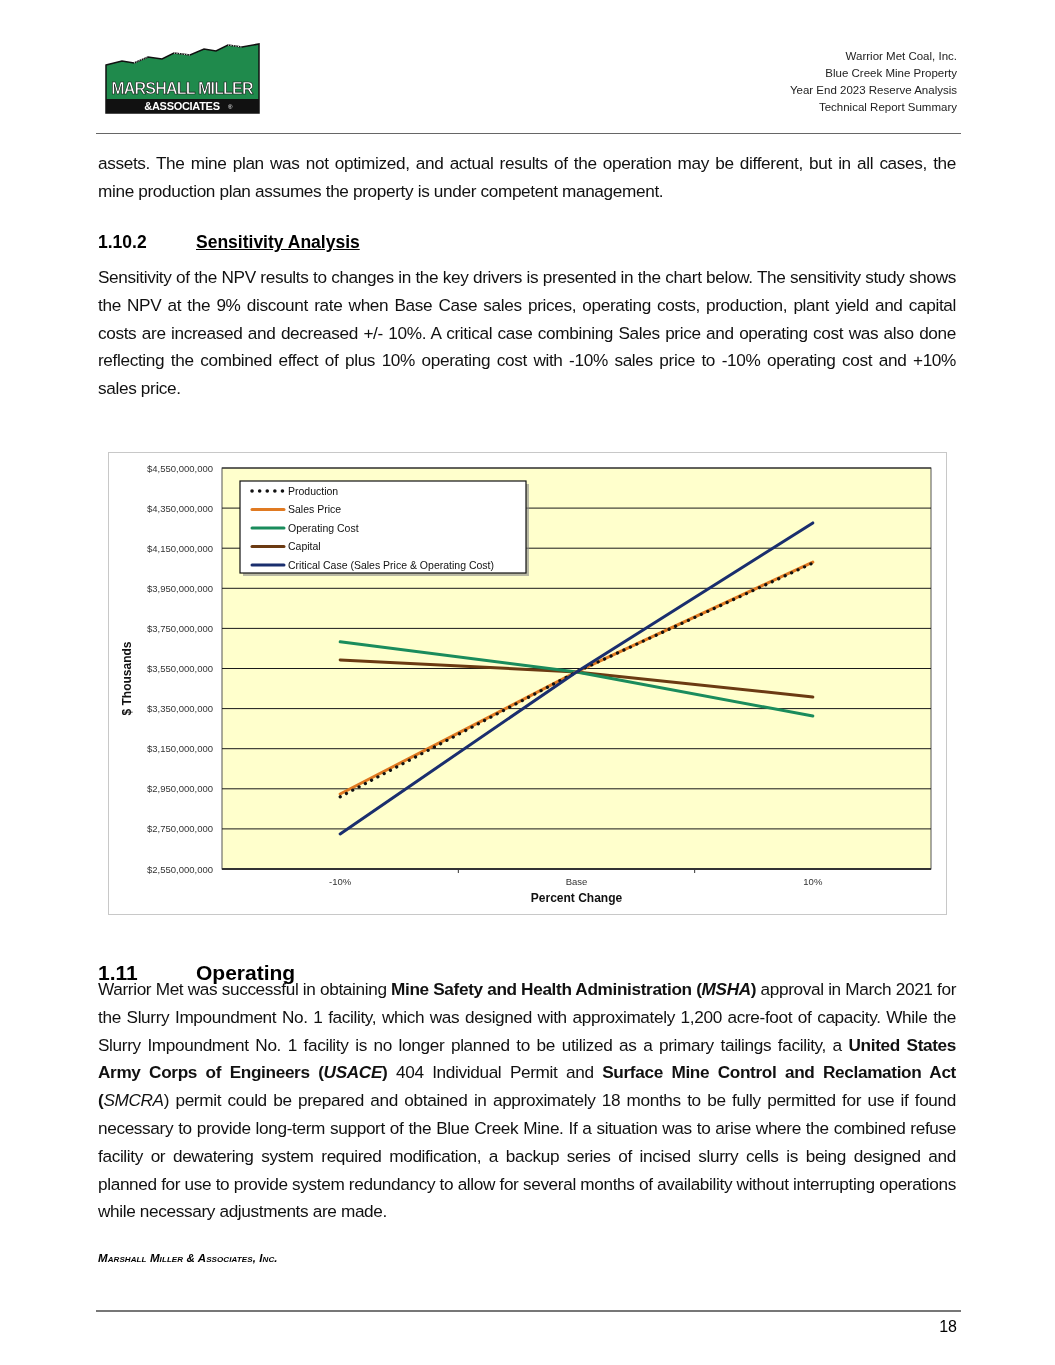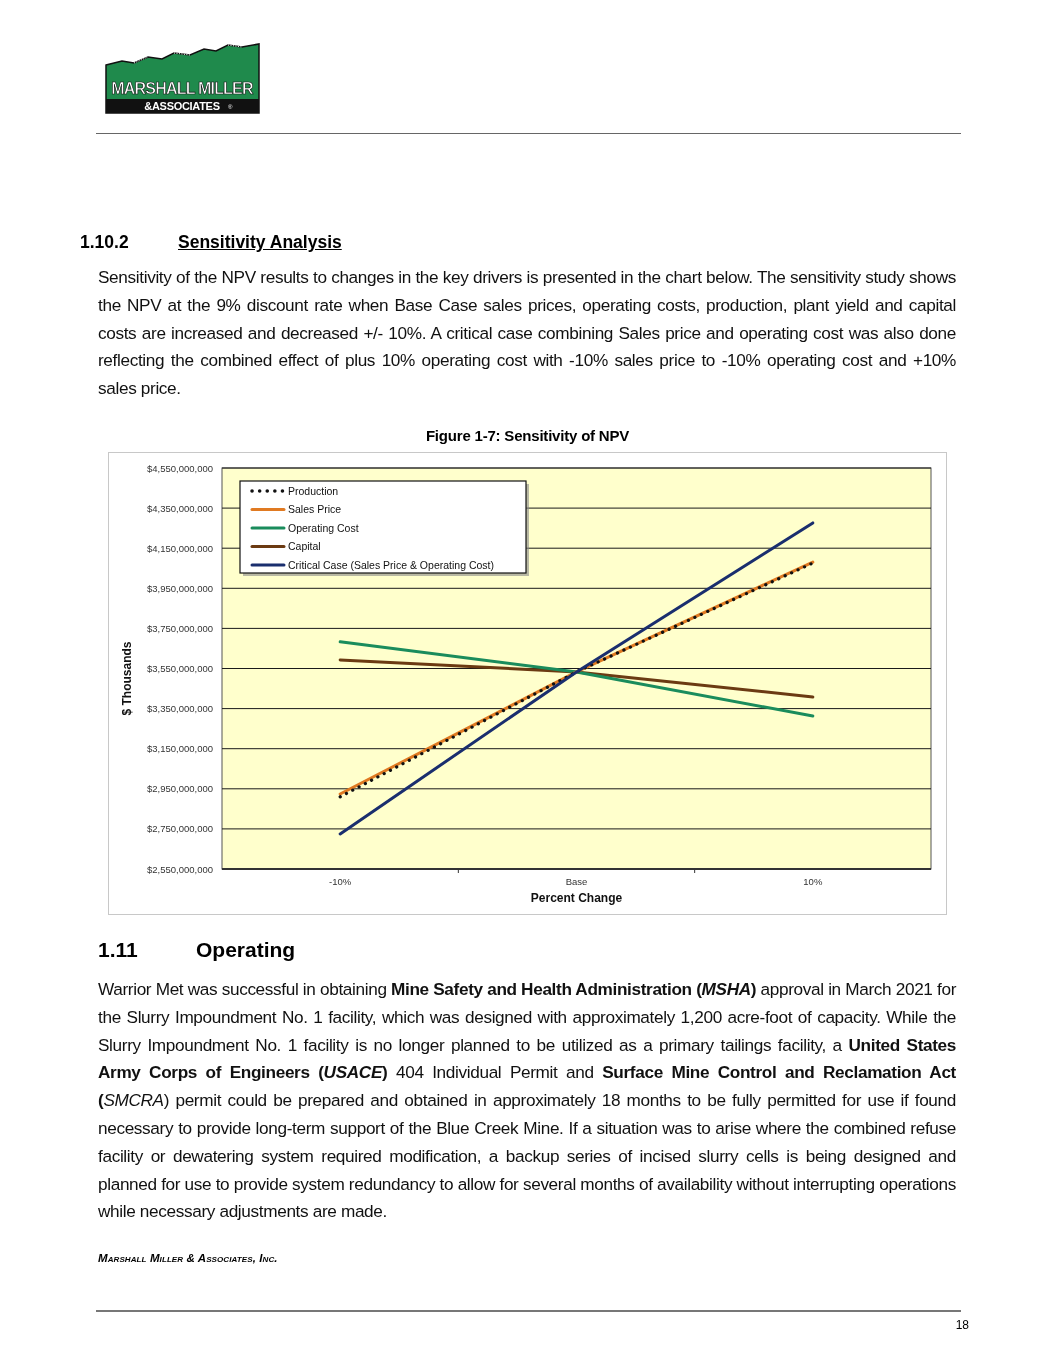--- a/index.html
+++ b/index.html
@@ -2,56 +2,62 @@
 <html><head>
 <meta charset="utf-8">
 <style>
   html, body { margin: 0; padding: 0; background: #ffffff; }
   body { width: 1055px; height: 1365px; position: relative; font-family: "Liberation Sans", sans-serif; color: #000; overflow: hidden; }
   .page { position: absolute; left: 0; top: 0; width: 1055px; height: 1365px; }
   .logo { position: absolute; left: 104px; top: 43px; width: 157px; height: 72px; }
   .header-right { position: absolute; right: 98px; top: 48px; text-align: right; font-family: "Liberation Sans", sans-serif; font-size: 11.5px; line-height: 17px; color: #222; }
   .header-rule { position: absolute; left: 96px; top: 133px; width: 865px; height: 1px; background: #666; }
   .body-text { position: absolute; left: 98px; width: 858px; font-family: "Liberation Sans", sans-serif; font-size: 17.2px; line-height: 27.8px; text-align: justify; color: #111; letter-spacing: -0.35px; }
-  .h3 { position: absolute; left: 80px; font-size: 17.5px; font-weight: bold; }
+  .h3 { position: absolute; left: 98px; font-size: 17.5px; font-weight: bold; }
   .h3 .num { display: inline-block; width: 98px; }
   .h3 .title { text-decoration: underline; }
   .h2 { position: absolute; left: 98px; font-size: 21px; font-weight: bold; }
-  .h2 .num { display: inline-block; width: 98px; }
+  .h2 .num { display: inline-block; width: 98px; margin-top: 23px; }
   .fig-caption { position: absolute; left: 0; width: 1055px; text-align: center; top: 427px; font-size: 15px; font-weight: bold; letter-spacing: -0.2px; }
   .chart-frame { position: absolute; left: 108px; top: 452px; width: 837px; height: 461px; border: 1px solid #c8c8c8; background: #fff; }
   .footer-rule { position: absolute; left: 96px; top: 1310px; width: 865px; height: 2px; background: #777; }
   .footer-left { position: absolute; left: 98px; top: 1252px; font-size: 11.5px; font-weight: bold; font-style: italic; font-variant: small-caps; letter-spacing: 0.1px; }
-  .footer-right { position: absolute; right: 86px; top: 1318px; font-size: 12px; }
+  .footer-right { position: absolute; right: 98px; top: 1318px; font-size: 16px; }
 </style>
 </head>
 <body>
 
 <div class="page">
 
   <svg class="logo" viewBox="0 0 157 72">
     <rect x="0" y="0" width="157" height="72" fill="#fff"></rect>
     <path d="M2,22 L18,18 L30,20 L44,14 L58,16 L70,10 L86,12 L100,6 L112,8 L124,2 L138,4 L155,1 L155,70 L2,70 Z" fill="#1f8a4c" stroke="#111" stroke-width="1.5"></path>
     <path d="M30,20 L44,14 M70,10 L86,12 M124,2 L138,4" stroke="#fff" stroke-width="1" stroke-dasharray="1 1.5"></path>
     <rect x="2" y="56" width="153" height="14" fill="#111"></rect>
     <text x="78" y="51" text-anchor="middle" font-family="Liberation Sans, sans-serif" font-weight="bold" font-size="16" fill="#fff" stroke="#111" stroke-width="0.6" letter-spacing="-0.8">MARSHALL MILLER</text>
     <text x="78" y="67" text-anchor="middle" font-family="Liberation Sans, sans-serif" font-weight="bold" font-size="11" fill="#fff" letter-spacing="-0.3">&amp;ASSOCIATES</text>
     <text x="124" y="66" font-family="Liberation Sans, sans-serif" font-size="6" fill="#fff">®</text>
   </svg>
 
+  <div class="header-right">
+    <div>Warrior Met Coal, Inc.</div>
+    <div>Blue Creek Mine Property</div>
+    <div>Year End 2023 Reserve Analysis</div>
+    <div>Technical Report Summary</div>
+  </div>
   <div class="header-rule"></div>
 
+  <p class="body-text" style="top:150px;margin:0;">assets.  The mine plan was not optimized, and actual results of the operation may be different, but in all cases, the mine production plan assumes the property is under competent management.</p>
 
   <div class="h3" style="top:232px;">
     <span class="num">1.10.2</span><span class="title">Sensitivity Analysis</span>
   </div>
 
   <p class="body-text" style="top:264px;margin:0;">Sensitivity of the NPV results to changes in the key drivers is presented in the chart below.  The sensitivity study shows the NPV at the 9% discount rate when Base Case sales prices, operating costs, production, plant yield and capital costs are increased and decreased +/- 10%.  A critical case combining Sales price and operating cost was also done reflecting the combined effect of plus 10% operating cost with -10% sales price to -10% operating cost and +10% sales price.</p>
 
-  <div class="fig-caption">Figure 1-7:  Sensitivity of NPV</div>
 
   <div class="chart-frame">
     <svg id="chart" width="837" height="461" viewBox="0 0 837 461">
         <rect x="113" y="15" width="709" height="401" fill="#ffffcc" stroke="#555" stroke-width="1"></rect>
         <line x1="113" x2="822" y1="416" y2="416" stroke="#1a1a1a" stroke-width="1"></line>
         <text x="104" y="419.5" text-anchor="end" font-size="9.5" fill="#333" font-family="Liberation Sans, sans-serif">$2,550,000,000</text>
         <line x1="113" x2="822" y1="375.9" y2="375.9" stroke="#1a1a1a" stroke-width="1"></line>
         <text x="104" y="379.4" text-anchor="end" font-size="9.5" fill="#333" font-family="Liberation Sans, sans-serif">$2,750,000,000</text>
         <line x1="113" x2="822" y1="335.8" y2="335.8" stroke="#1a1a1a" stroke-width="1"></line>
         <text x="104" y="339.3" text-anchor="end" font-size="9.5" fill="#333" font-family="Liberation Sans, sans-serif">$2,950,000,000</text>

